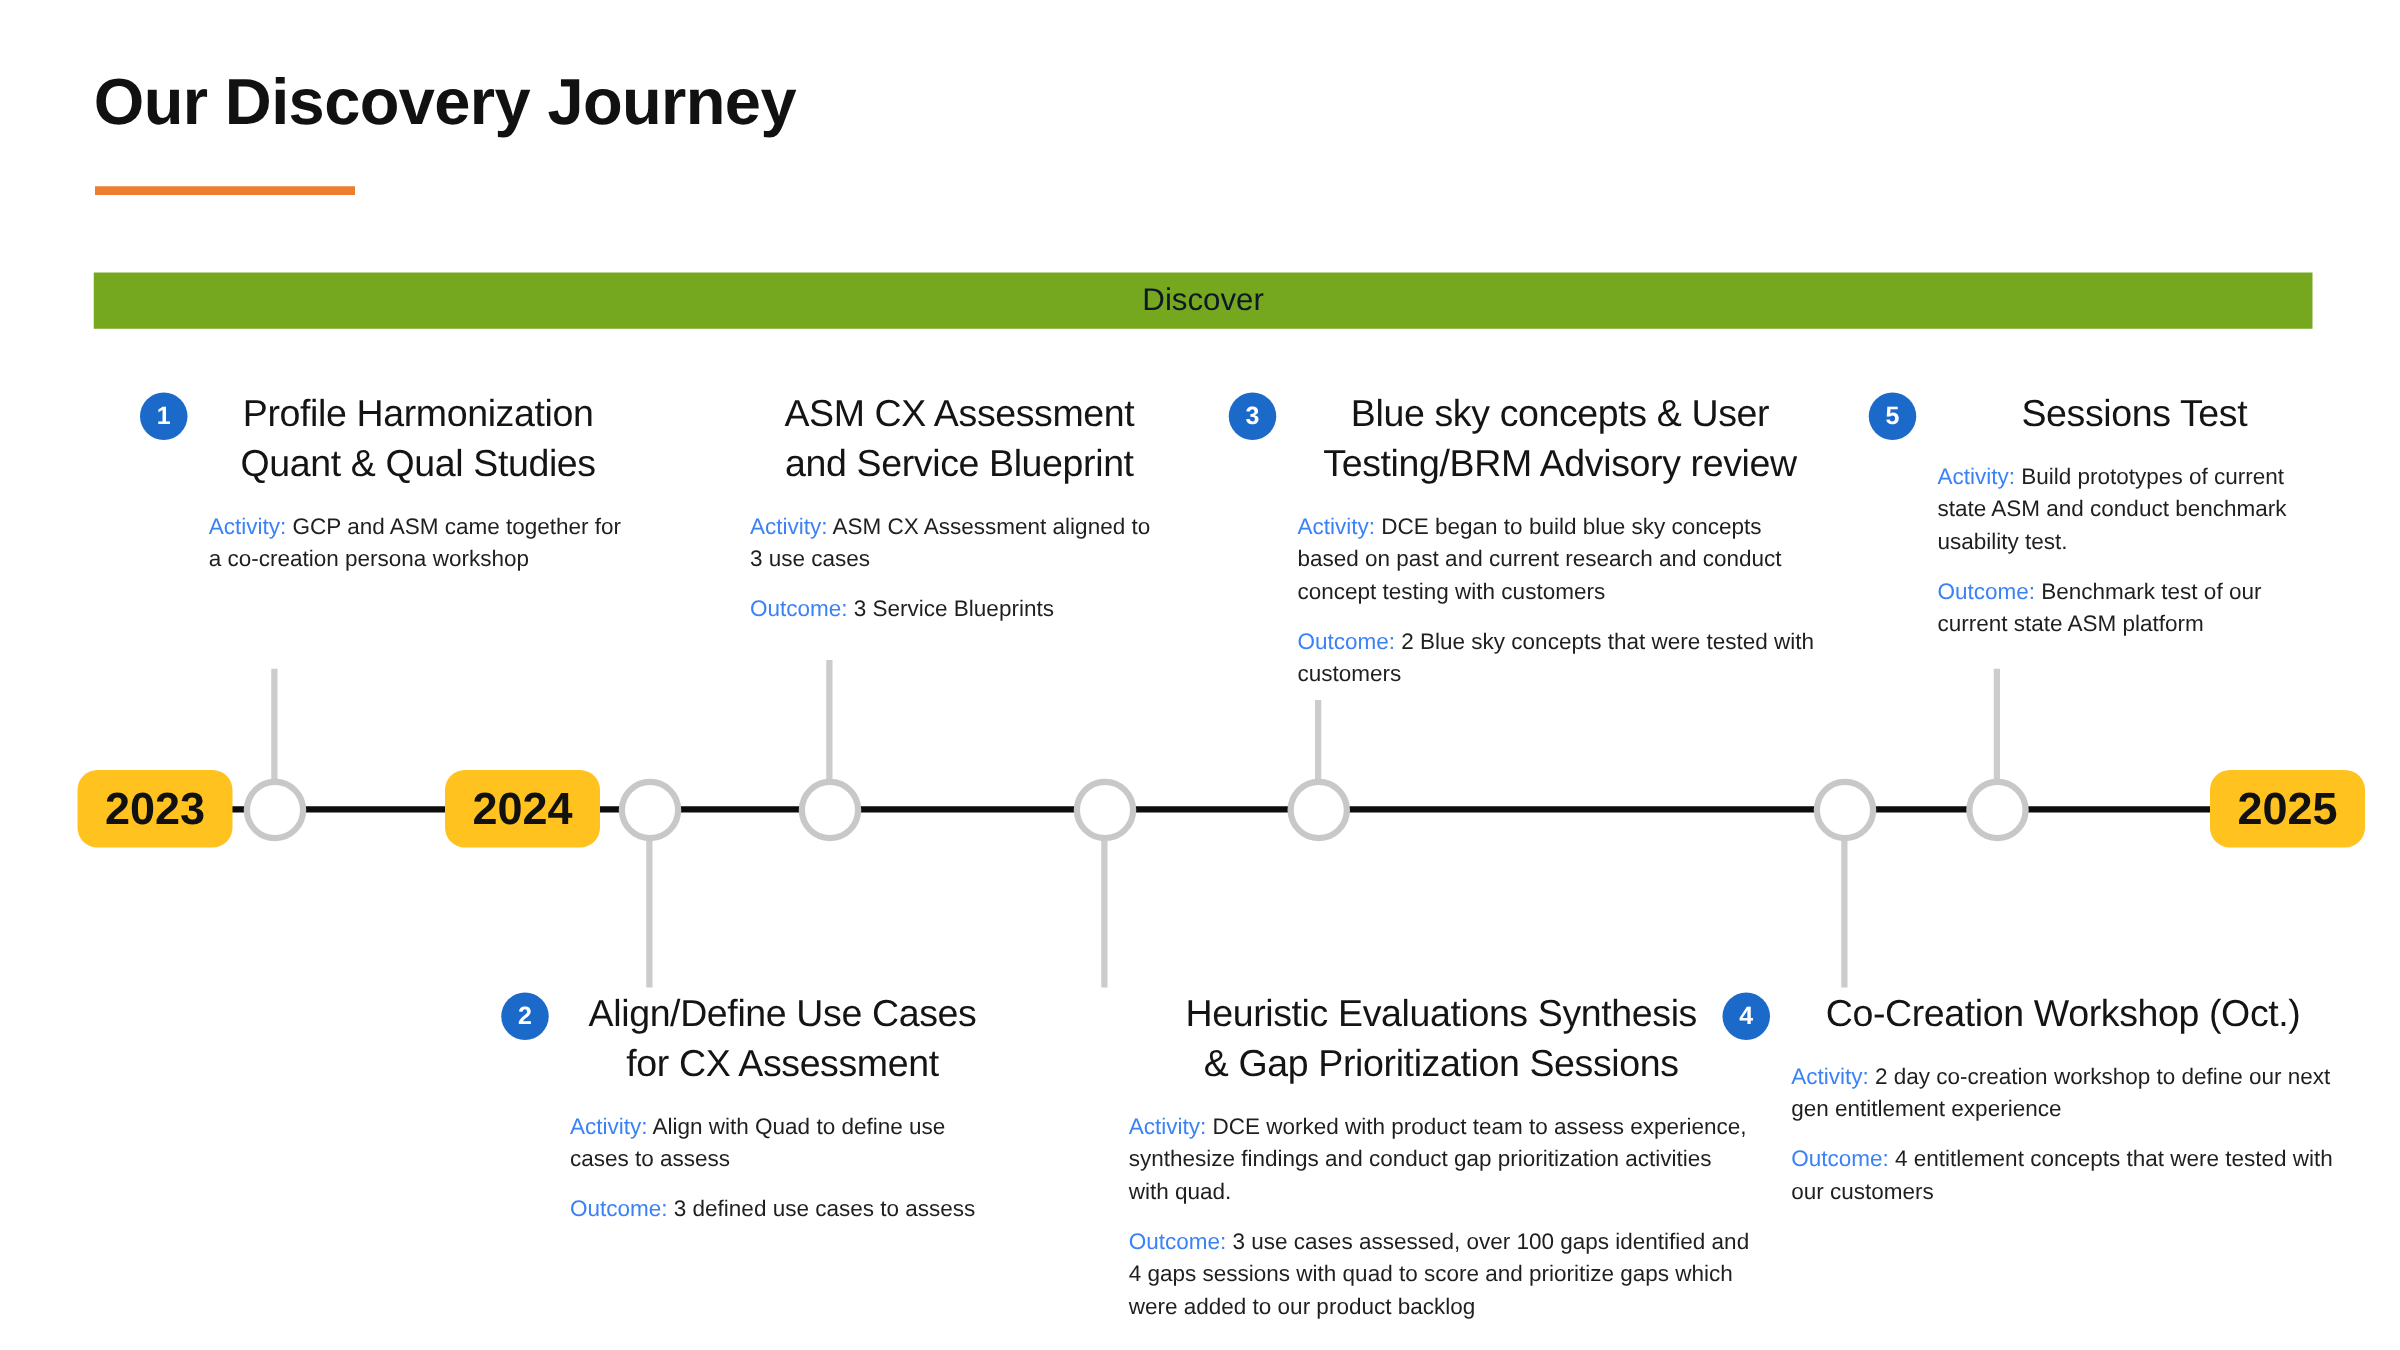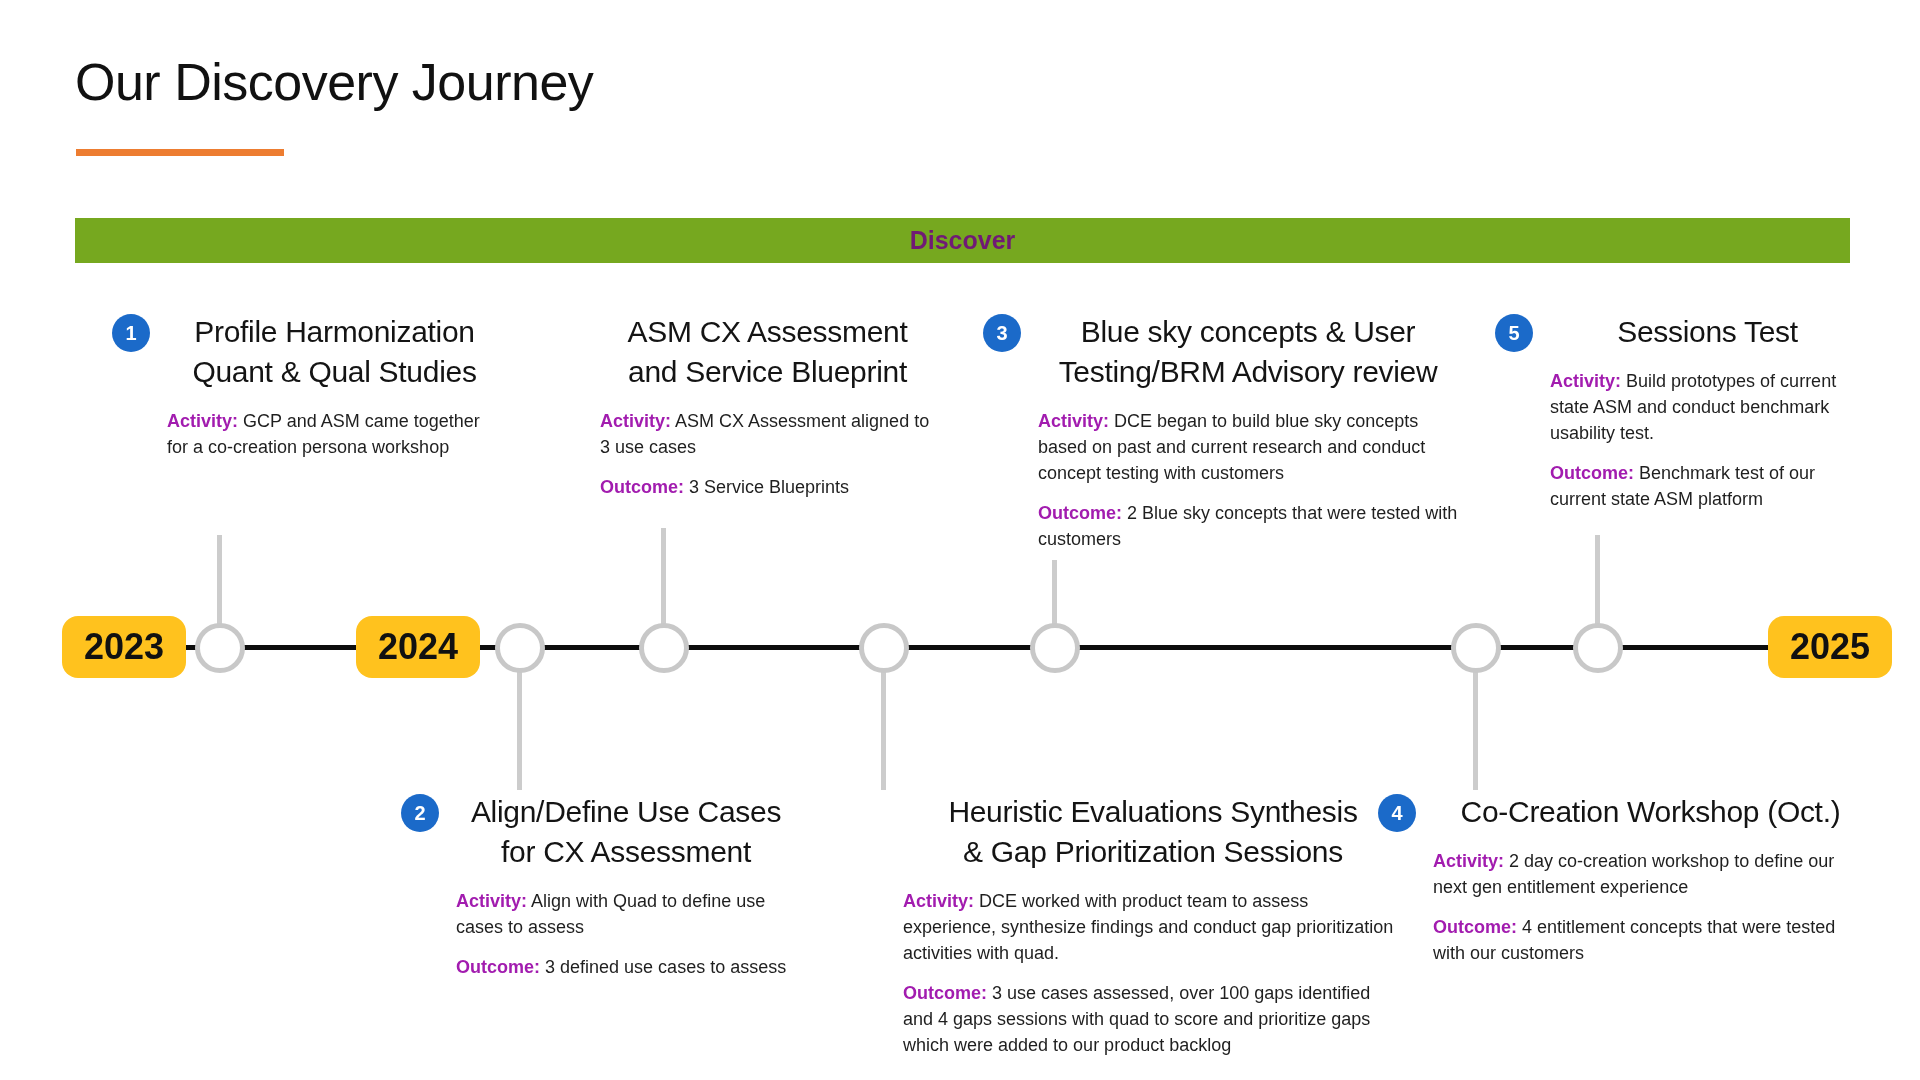--- a/index.html
+++ b/index.html
@@ -1,31 +1,31 @@
 <!DOCTYPE html>
 <html><head>
 <meta charset="utf-8">
 <style>
   html,body { margin:0; padding:0; background:#ffffff; }
   .canvas {
     position:relative; width:1920px; height:1080px; background:#ffffff;
     font-family:"Liberation Sans", sans-serif; color:#1a1a1a; overflow:hidden;
   }
   .page-title {
-    position:absolute; left:75px; top:52px; font-size:52px; font-weight:400;
+    position:absolute; left:75px; top:52px; font-size:52px; font-weight:700;
     color:#111111; letter-spacing:-0.5px;
   }
   .title-underline {
     position:absolute; left:76px; top:149px; width:208px; height:7px; background:#ED7D31;
   }
   .banner {
     position:absolute; left:75px; top:218px; width:1775px; height:45px; background:#76A81F;
     display:flex; align-items:center; justify-content:center;
   }
-  .banner span { color:#701a75; font-size:25px; font-weight:700; }
+  .banner span { color:#0f172a; font-size:25px; font-weight:400; }
 
   .tl-line { position:absolute; left:95px; top:645px; width:1730px; height:5px; background:#0d0d0d; }
 
   .connector { position:absolute; width:5px; background:#cccccc; }
   .c1 { left:217px; top:535px; height:113px; }
   .c2 { left:517px; top:648px; height:142px; }
   .c3 { left:661px; top:528px; height:120px; }
   .c4 { left:881px; top:648px; height:142px; }
   .c5 { left:1052px; top:560px; height:88px; }
   .c6 { left:1473px; top:648px; height:142px; }
@@ -51,21 +51,21 @@
   .milestone .num {
     position:absolute; left:-55px; top:2px; width:38px; height:38px; border-radius:50%;
     background:#1B6AC9; color:#ffffff; font-size:20px; font-weight:700;
     display:flex; align-items:center; justify-content:center;
   }
   .milestone h3 {
     margin:0 0 16px 0; font-size:30px; line-height:40px; font-weight:500;
     color:#141414; white-space:pre-line; letter-spacing:-0.3px;text-align:center;
   }
   .milestone p { margin:0 0 14px 0; font-size:18px; line-height:26px; color:#1f1f1f; }
-  .milestone .b { font-weight:700; color:#a21caf; }
+  .milestone .b { font-weight:400; color:#3b82f6; }
 
   .m-profile   { left:167px;  top:312px; width:335px; }
   .m-asm       { left:600px;  top:312px; width:335px; }
   .m-bluesky   { left:1038px; top:312px; width:420px; }
   .m-benchmark { left:1550px; top:312px; width:315px; }
   .m-align     { left:456px;  top:792px; width:340px; }
   .m-heuristic { left:903px;  top:792px; width:500px; }
   .m-cocreate  { left:1433px; top:792px; width:435px; }
 </style>
 </head>

